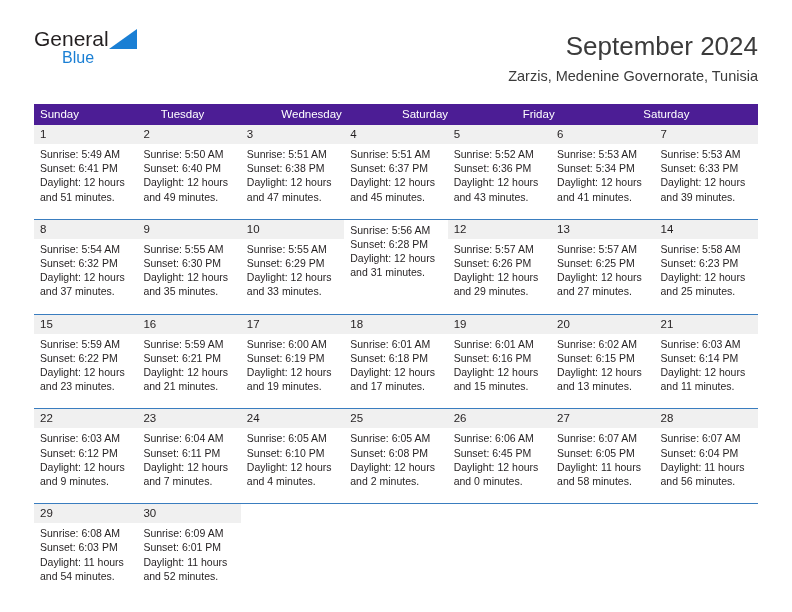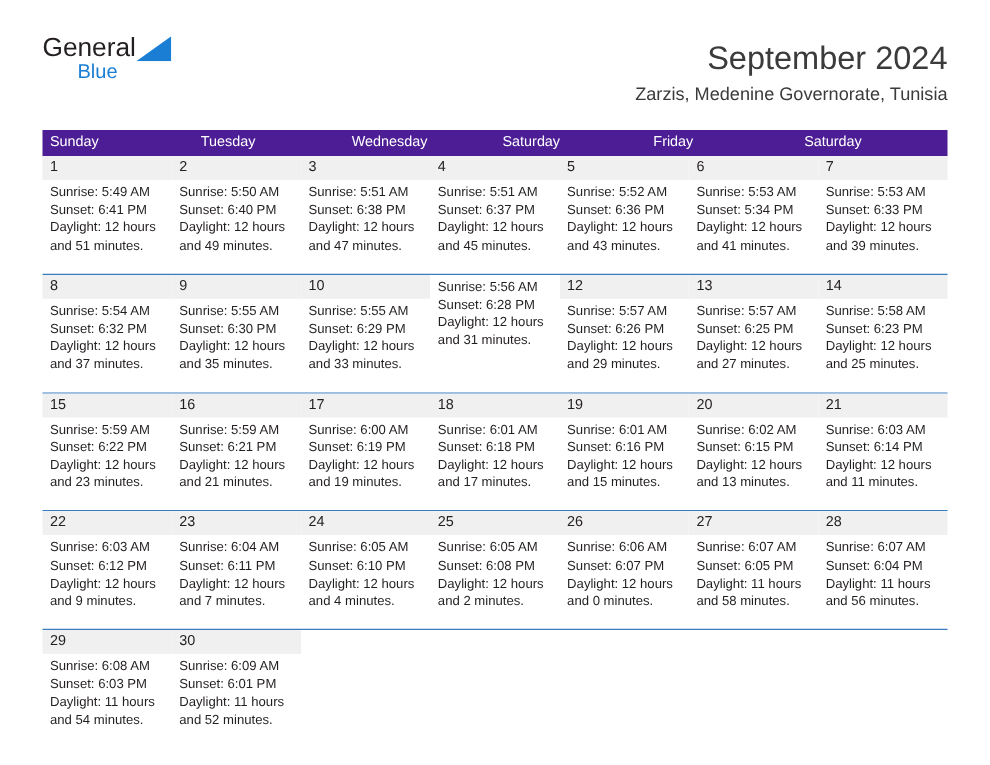--- a/index.html
+++ b/index.html
@@ -417,21 +417,21 @@
               <div class="day-line">Sunrise: 6:05 AM</div>
               <div class="day-line">Sunset: 6:08 PM</div>
               <div class="day-line">Daylight: 12 hours</div>
               <div class="day-line">and 2 minutes.</div>
             </div>
           </div>
           <div class="day">
             <div class="day-num">26</div>
             <div class="day-body">
               <div class="day-line">Sunrise: 6:06 AM</div>
-              <div class="day-line">Sunset: 6:07 PM</div>
+              <div class="day-line">Sunset: 6:45 PM</div>
               <div class="day-line">Daylight: 12 hours</div>
               <div class="day-line">and 0 minutes.</div>
             </div>
           </div>
           <div class="day">
             <div class="day-num">27</div>
             <div class="day-body">
               <div class="day-line">Sunrise: 6:07 AM</div>
               <div class="day-line">Sunset: 6:05 PM</div>
               <div class="day-line">Daylight: 11 hours</div>

